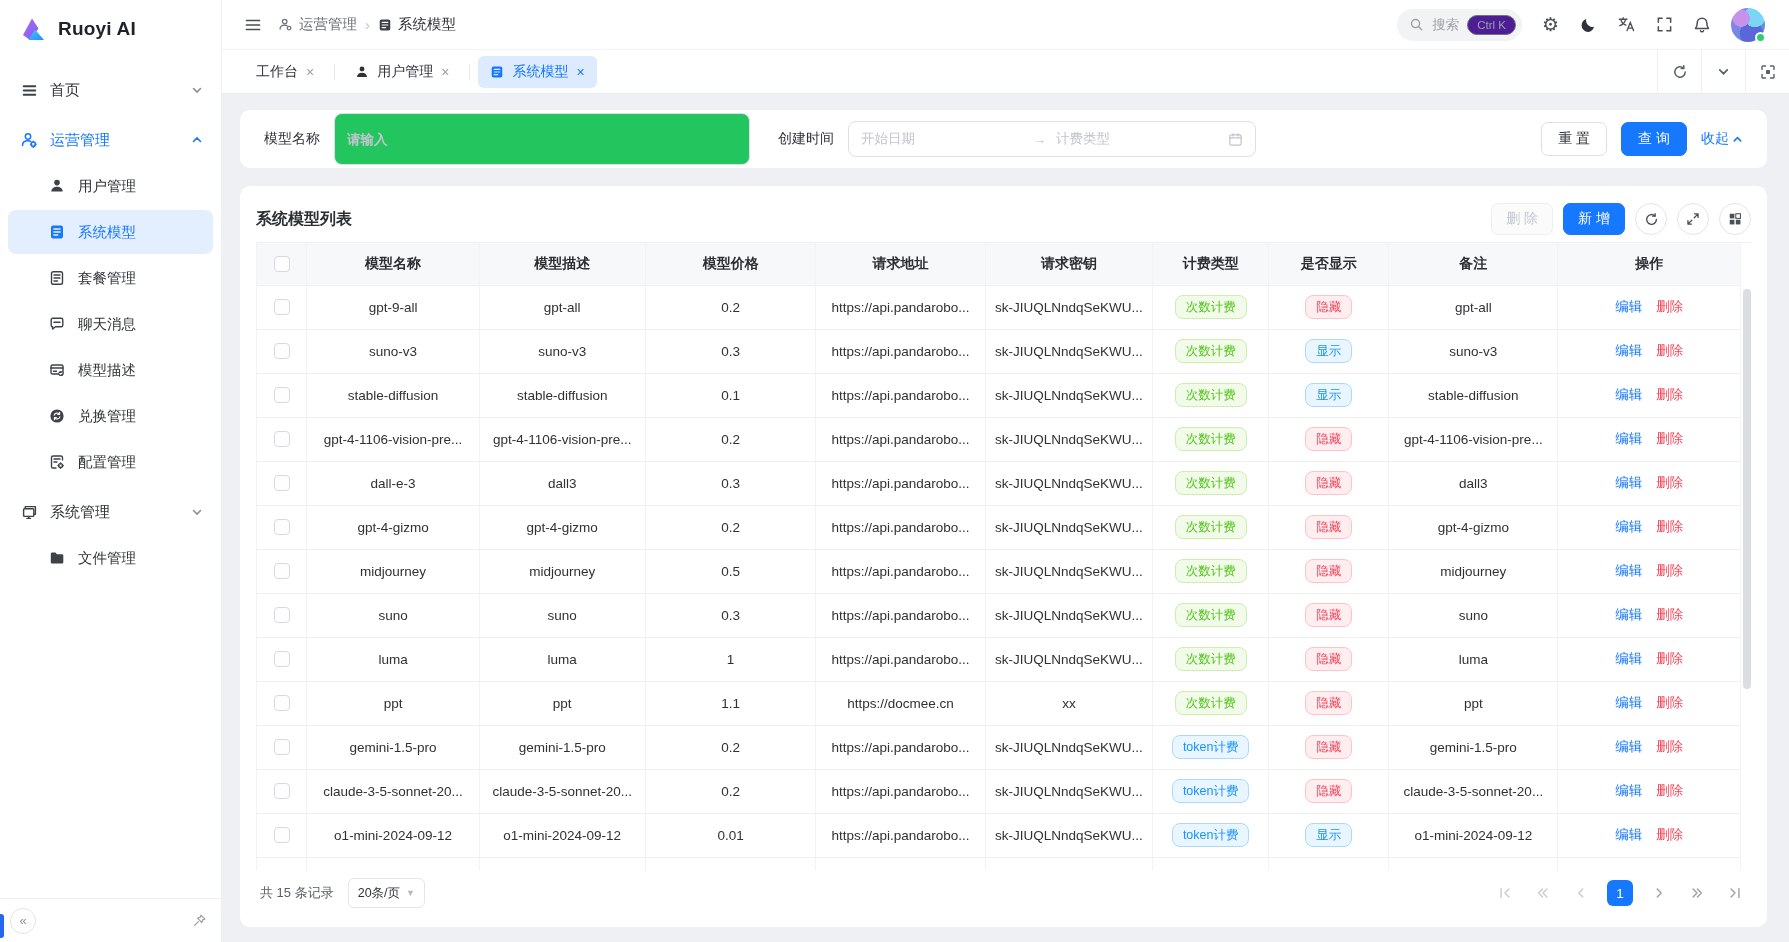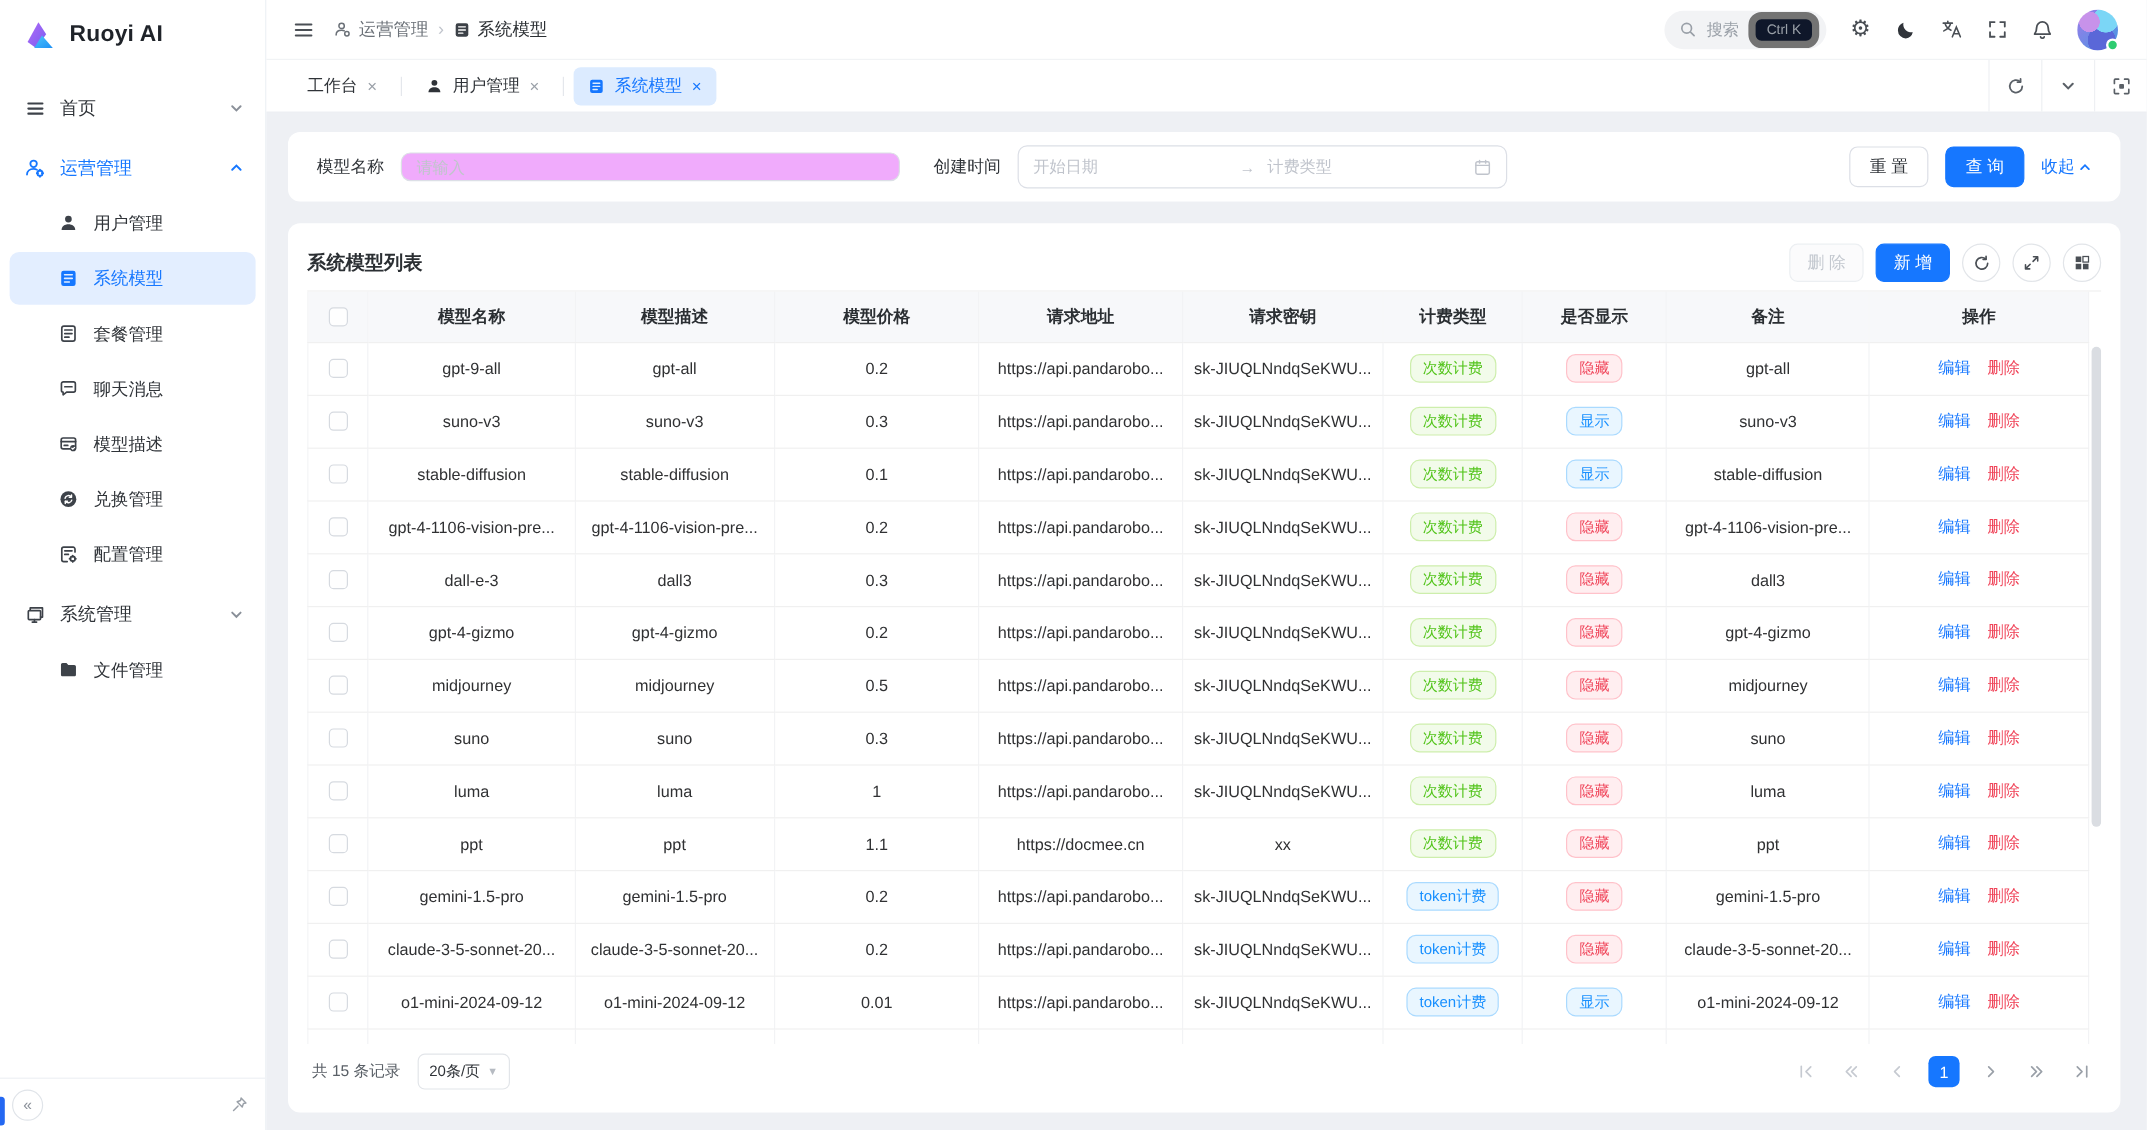--- a/index.html
+++ b/index.html
@@ -30,21 +30,21 @@
   
   .topbar { height:50px; background:#fff; display:flex; align-items:center; padding:0 24px 0 22px; gap:16px; border-bottom:1px solid #f1f3f5; }
   .icon-btn { display:flex; align-items:center; justify-content:center; color:#4a4f55; cursor:pointer; background:none; border:none; }
   .breadcrumb { display:flex; align-items:center; gap:8px; font-size:14.5px; }
   .crumb { display:flex; align-items:center; gap:6px; color:#6b7178; }
   .crumb.current { color:#2b2f33; }
   .crumb-sep { color:#c0c4cc; font-size:15px; }
   .topbar-right { margin-left:auto; display:flex; align-items:center; gap:20px; }
   .search-pill { height:32px; background:#f2f3f5; border-radius:16px; display:flex; align-items:center; gap:8px; padding:0 6px 0 12px; color:#9aa0a8; cursor:pointer; }
   .search-text { font-size:13.5px; color:#9aa0a8; }
-  .kbd-chip { background:#0f172a; border:6px solid #737373; border-radius:11px; font-size:11.5px; color:#9aa0a8; padding:3px 9px; }
+  .kbd-chip { background:#4c1d95; border:1px solid #737373; border-radius:11px; font-size:11.5px; color:#9aa0a8; padding:3px 9px; }
   .gear-glyph { font-size:19px; color:#4a4f55; line-height:1; }
   .avatar { width:34px; height:34px; border-radius:50%; position:relative; background:
       radial-gradient(circle at 30% 30%, #c792ea 0 25%, transparent 26%),
       radial-gradient(circle at 70% 25%, #7bd6f6 0 30%, transparent 31%),
       radial-gradient(circle at 60% 75%, #5a67d8 0 35%, transparent 36%),
       linear-gradient(135deg,#9f7aea,#4299e1); cursor:pointer; }
   .avatar .dot { position:absolute; right:-1px; bottom:-1px; width:11px; height:11px; background:#2ecc71; border:2px solid #fff; border-radius:50%; }
 
   
   .tabbar { height:44px; background:#fff; display:flex; align-items:center; padding-left:22px; border-bottom:1px solid #e9ecf0; }
@@ -55,21 +55,21 @@
   .tab-sep { width:1px; height:16px; background:#e4e7ec; margin:0 8px; }
   .tabbar-right { margin-left:auto; display:flex; height:100%; }
   .tabbar-tool { width:44px; height:100%; display:flex; align-items:center; justify-content:center; border-left:1px solid #eef0f3; color:#5a6067; cursor:pointer; }
 
   
   .content { flex:1; padding:16px 22px 0 18px; display:flex; flex-direction:column; gap:18px; min-height:0; }
 
   
   .filter-card { background:#fff; border-radius:10px; height:58px; display:flex; align-items:center; padding:0 24px; flex:0 0 58px; }
   .f-label { font-size:14px; color:#2f3338; margin-right:14px; white-space:nowrap; }
-  .f-input { width:416px; height:24px; border:1px solid #dcdfe6; border-radius:8px; padding:0 12px; font-size:13.5px; color:#303133; outline:none; background:#f0abfc; font-family:inherit; }
+  .f-input { width:416px; height:52px; border:1px solid #dcdfe6; border-radius:8px; padding:0 12px; font-size:13.5px; color:#303133; outline:none; background:#22c55e; font-family:inherit;font-weight:bold; }
   .f-input::placeholder { color:#c0c4cc; }
   .gap28 { width:28px; }
   .date-range { width:408px; height:36px; border:1px solid #dcdfe6; border-radius:8px; display:flex; align-items:center; padding:0 12px; gap:10px; color:#c0c4cc; font-size:13.5px; cursor:pointer; background:#fff; }
   .date-range .ph { flex:1; }
   .date-range .ph.end { flex:1; }
   .range-arrow { color:#c0c4cc; font-size:13px; }
   .filter-actions { margin-left:auto; display:flex; align-items:center; gap:14px; }
   .btn { height:34px; border-radius:7px; font-size:14px; padding:0 16px; cursor:pointer; border:1px solid #dcdfe6; background:#fff; color:#2f3338; font-family:inherit; white-space:nowrap; }
   .btn.primary { background:#1677ff; border-color:#1677ff; color:#fff; }
   .link-collapse { color:#1677ff; font-size:14px; display:flex; align-items:center; gap:3px; cursor:pointer; white-space:nowrap; }

